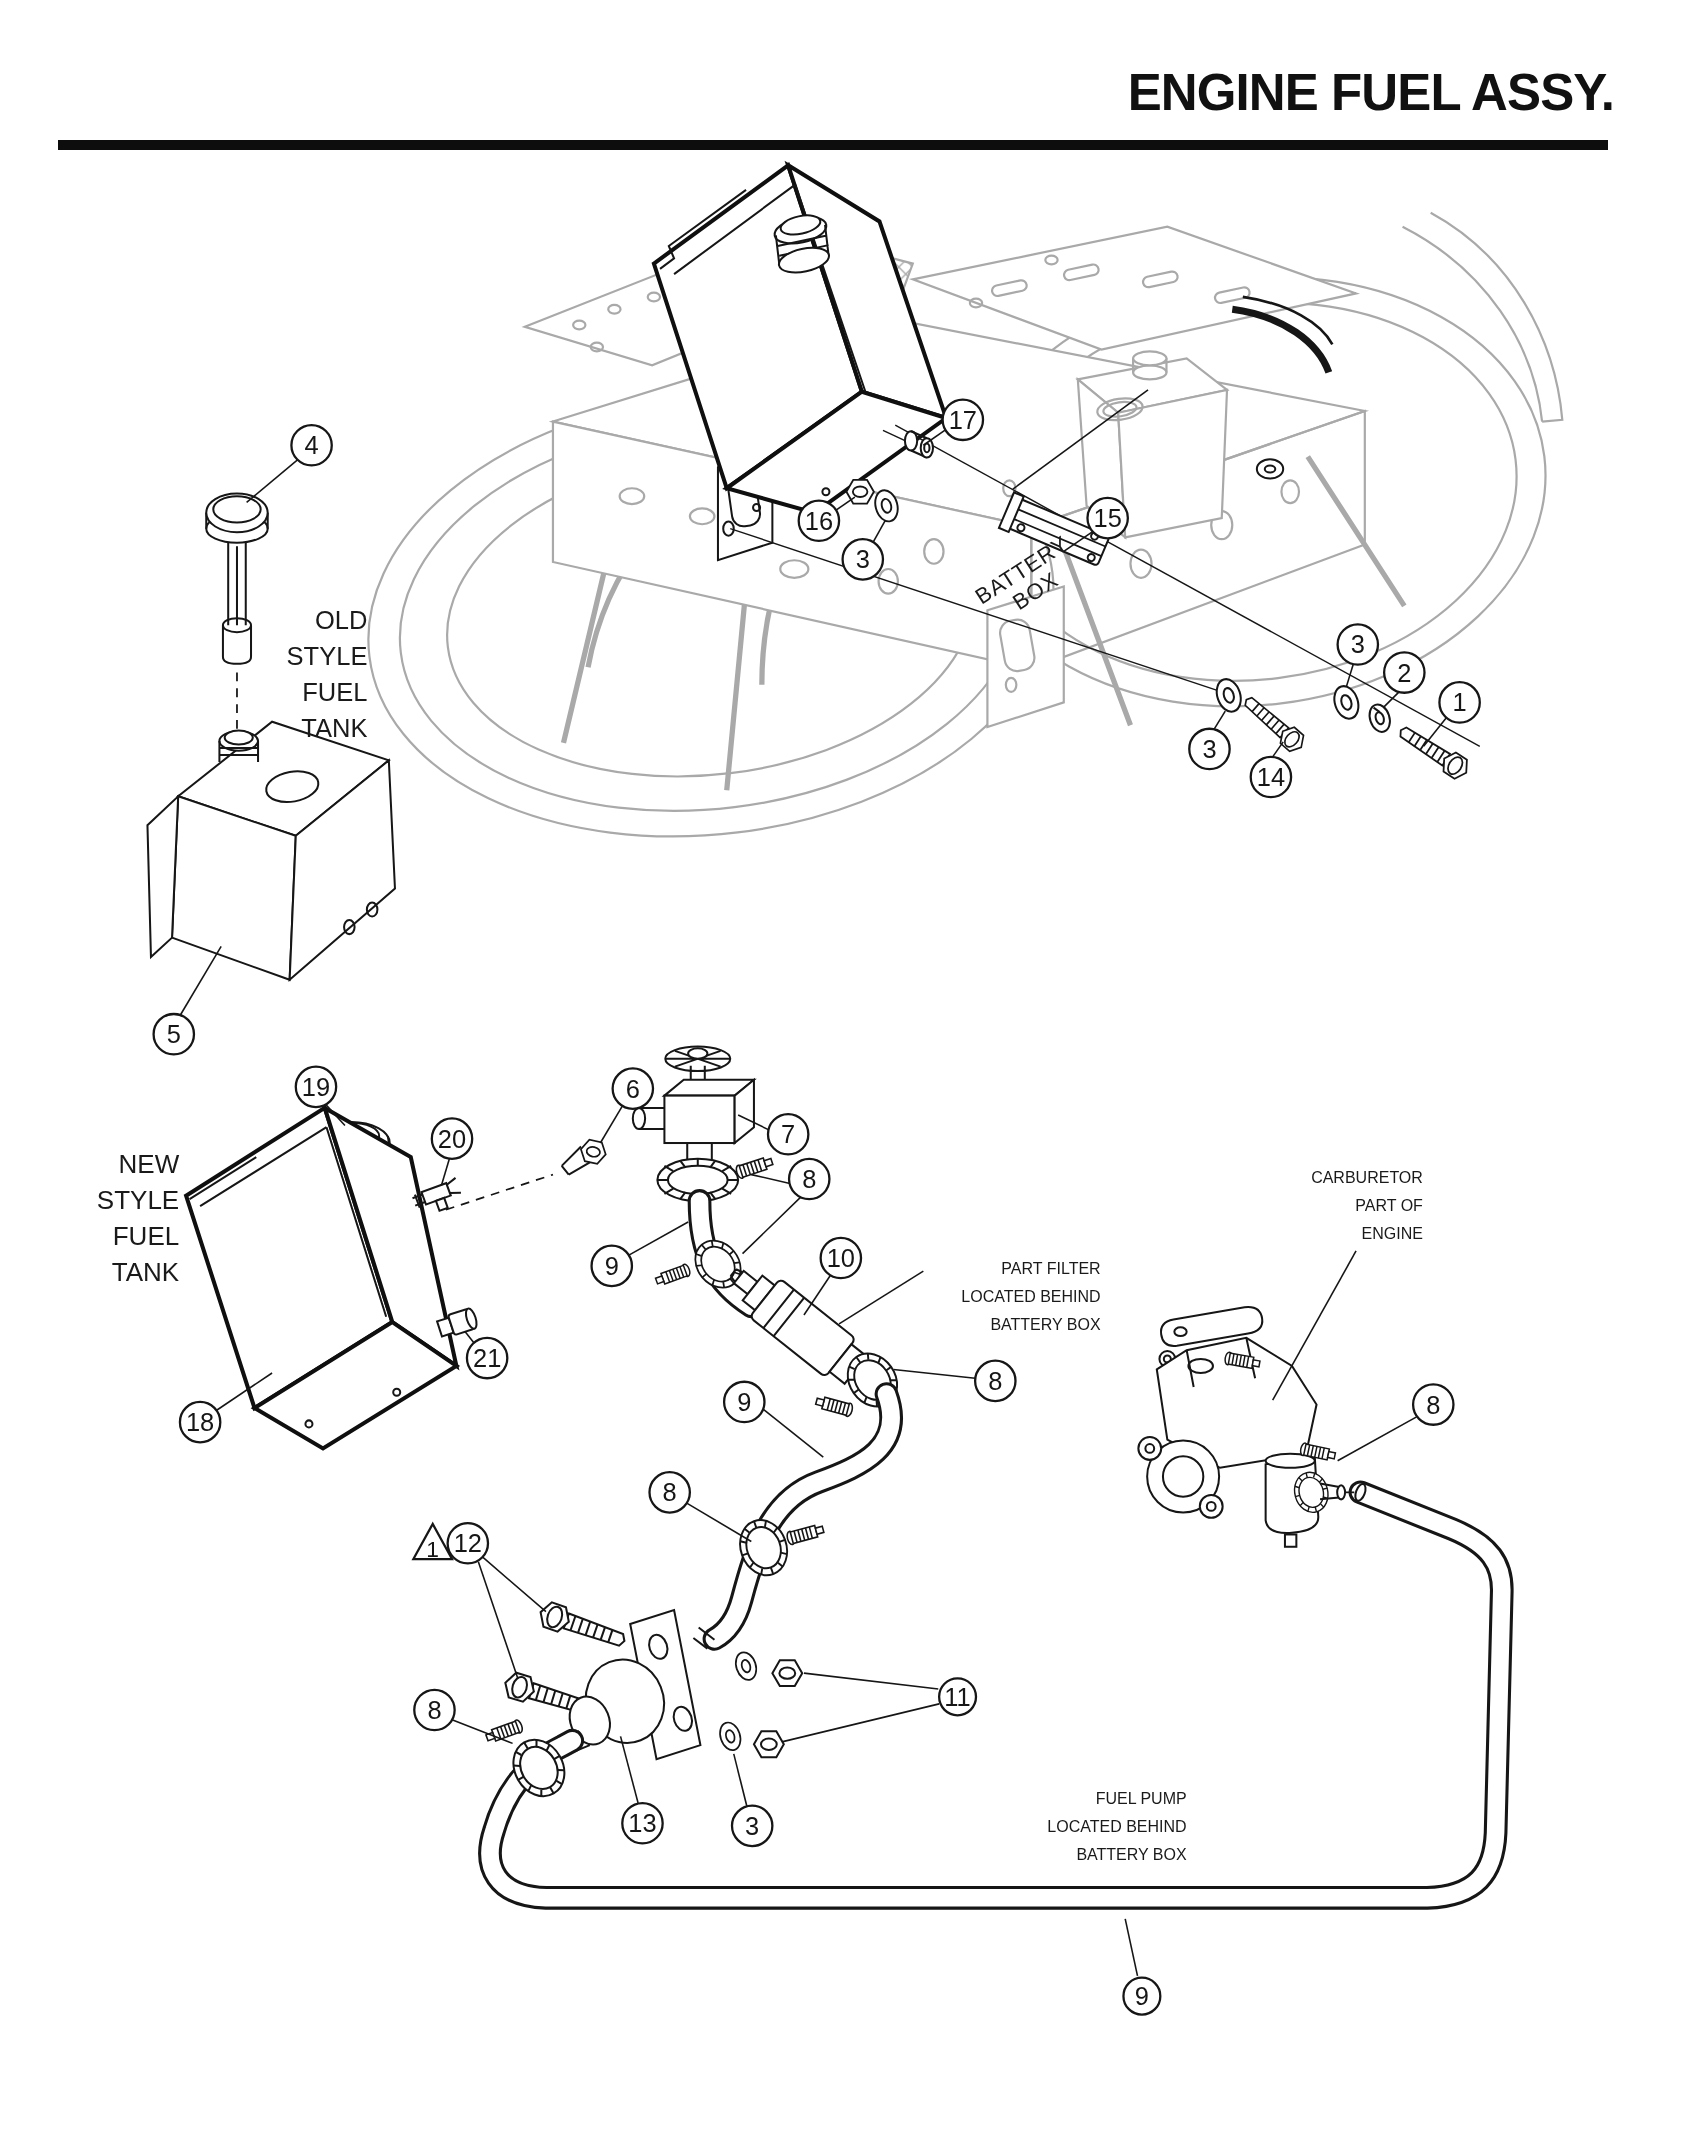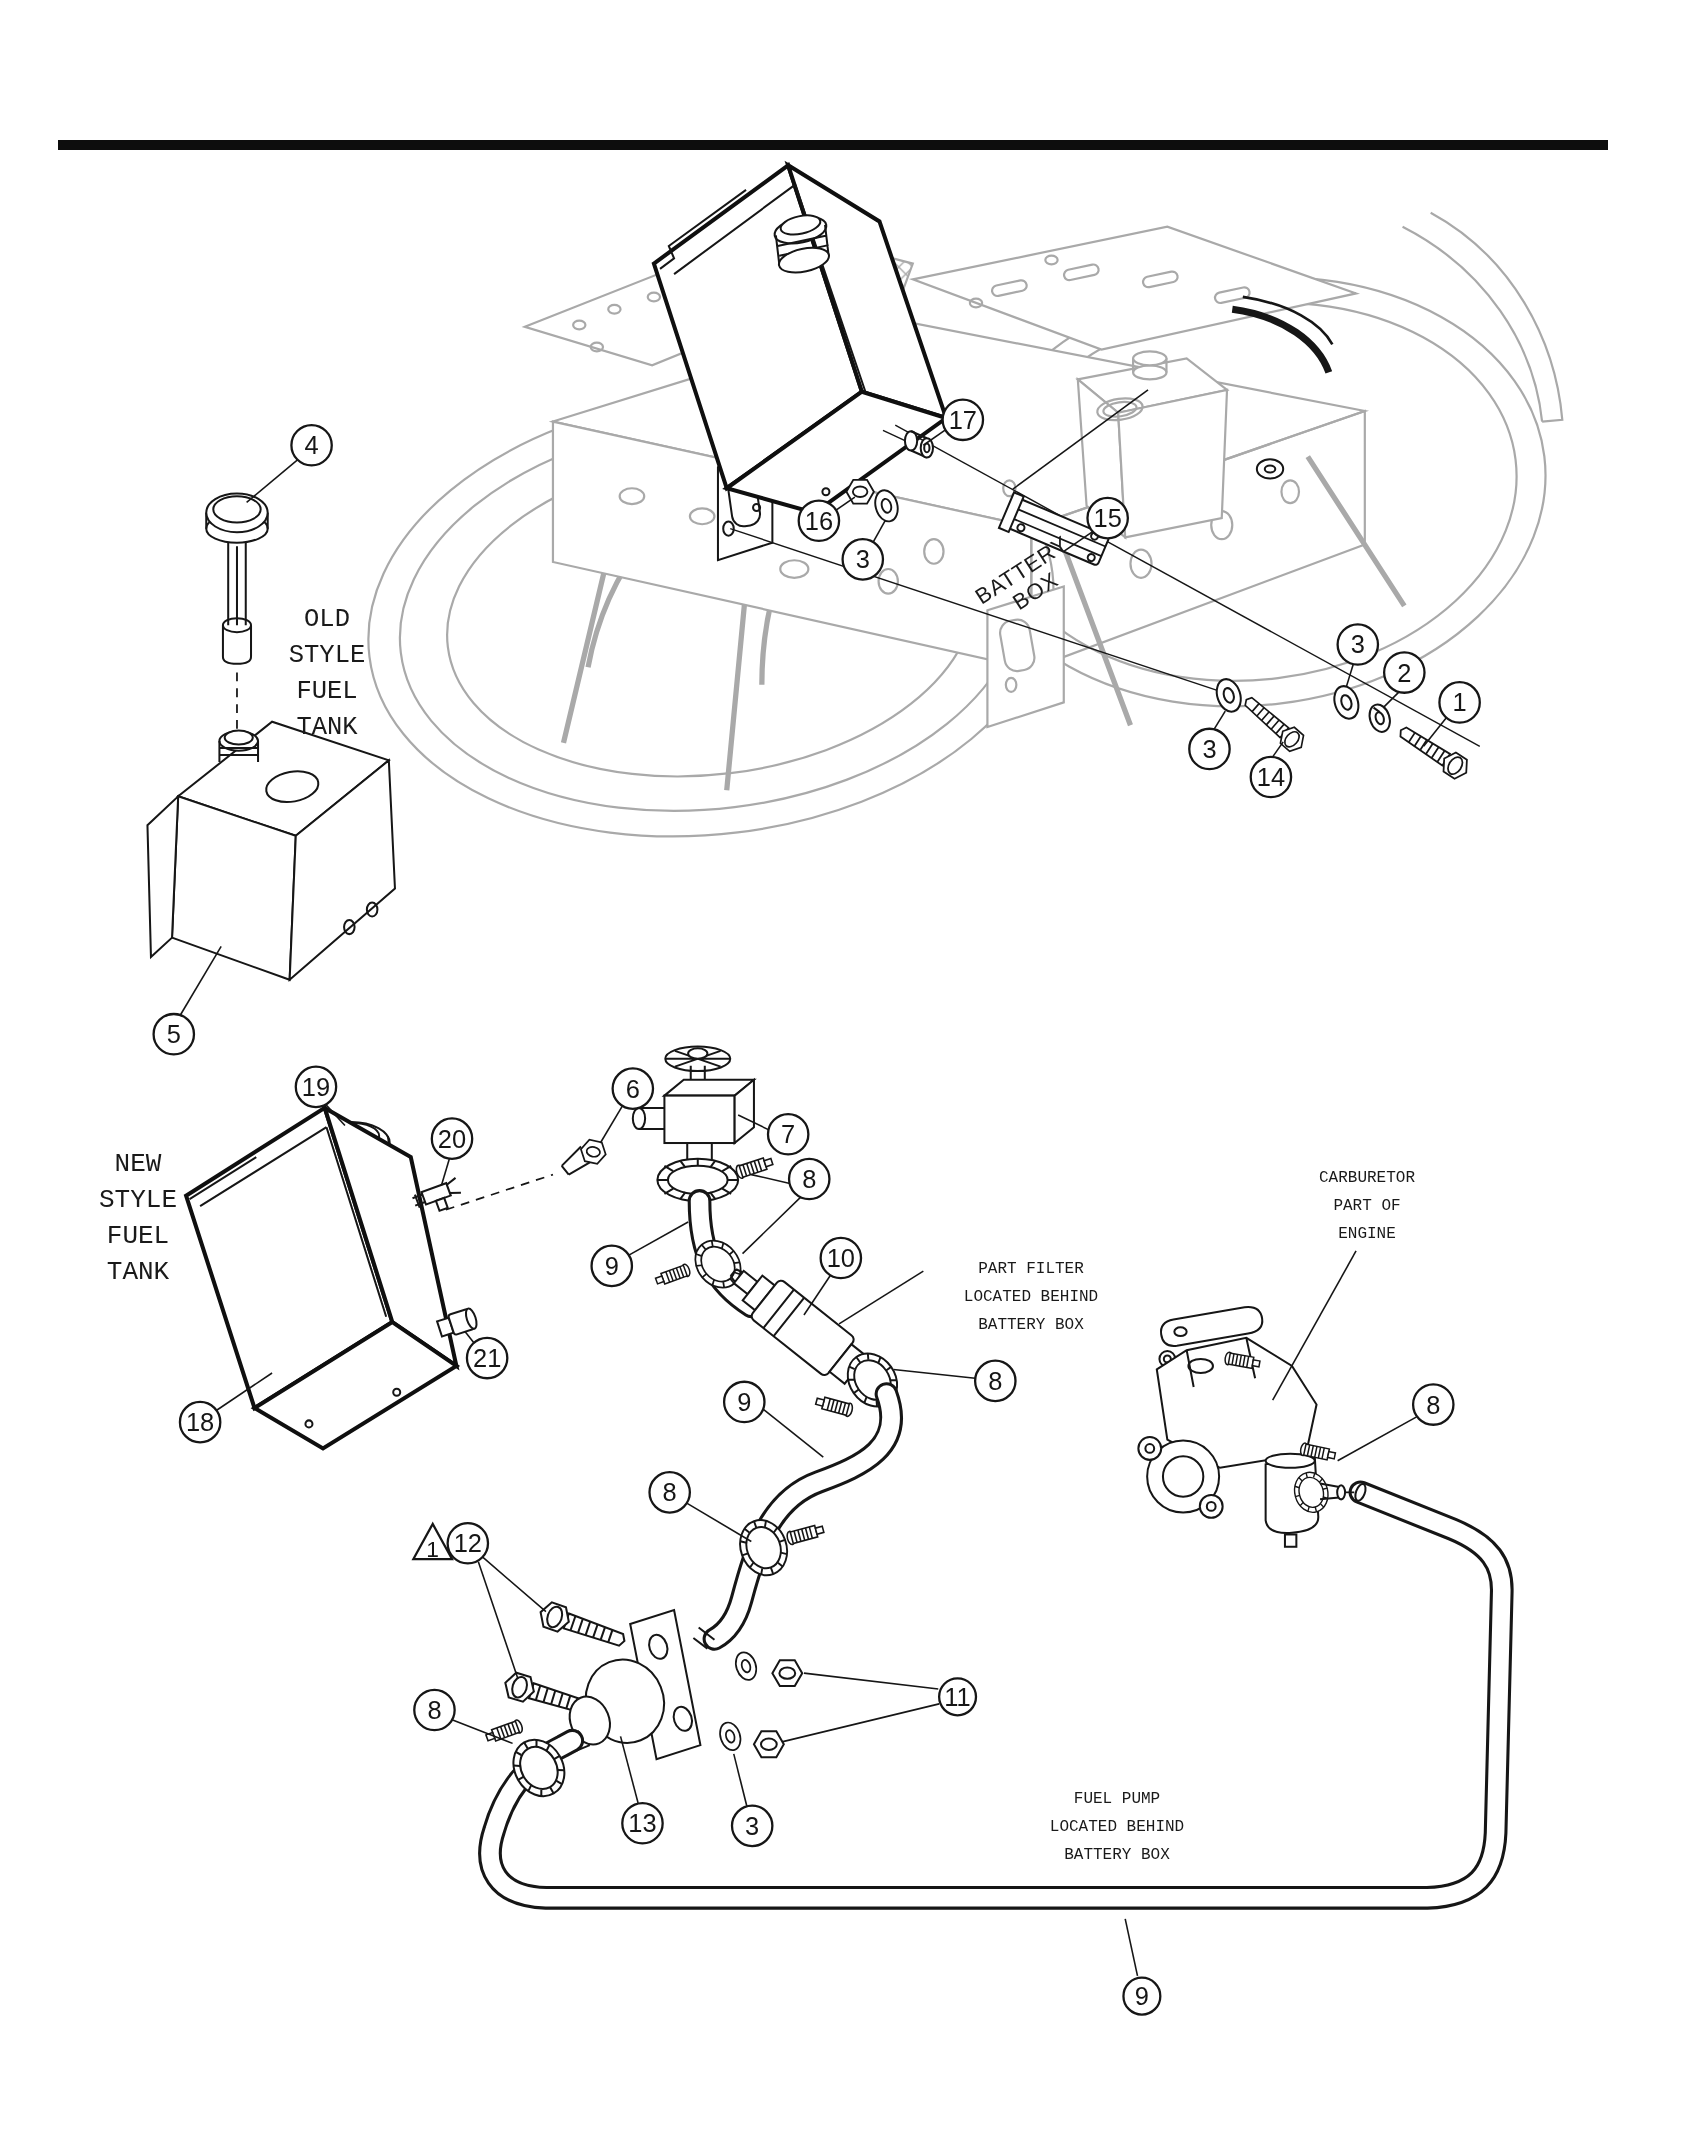--- a/index.html
+++ b/index.html
@@ -3,21 +3,21 @@
 <meta charset="utf-8">
 <style>
   html,body{margin:0;padding:0;background:#fff;}
   .page{position:relative;width:1708px;height:2150px;background:#fff;overflow:hidden;
         font-family:"Liberation Sans", sans-serif;color:#111;}
   .page-title{position:absolute;left:1017px;top:63px;width:597px;text-align:right;
       font-size:51px;font-weight:bold;letter-spacing:-0.9px;white-space:nowrap;}
   .header-rule{position:absolute;left:58px;top:140px;width:1550px;height:9.7px;background:#0d0d0d;}
   svg.art{position:absolute;left:0;top:0;width:1708px;height:2150px;}
   .label{position:absolute;white-space:pre-line;font-size:16px;line-height:28px;color:#1a1a1a;}
-  .label.center{text-align:center;transform:translateX(-50%);font-family:Liberation Mono, monospace;}
+  .label.center{text-align:right;transform:translateX(-50%);}
   .lbl-mount{left:1152px;top:295px;font-size:24.6px;text-align:left;}
   .lbl-old{left:327px;top:602px;font-size:25.5px;line-height:36px;}
   .lbl-new{left:138px;top:1146px;font-size:26px;line-height:36px;}
   .lbl-carb{left:1367px;top:1164px;}
   .lbl-filter{left:1031px;top:1255px;}
   .lbl-pump{left:1117px;top:1785px;}
   .lbl-batt{left:1029px;top:581px;font-size:22px;line-height:24.6px;letter-spacing:0.9px;
       transform:translate(-50%,-50%) rotate(-33deg);text-align:center;}
   
   .g{stroke:#a9a9a9;fill:none;stroke-width:2.5;}
@@ -510,20 +510,21 @@
           <circle r="23"></circle>
           <text>8</text>
         </g>
       <g class="callout" transform="translate(1301,2274)">
           <circle r="21"></circle>
           <text>9</text>
         </g>
     </g>
   </svg>
 
+  <div class="page-title">ENGINE FUEL ASSY.</div>
   <div class="header-rule"></div>
 
   <div class="label center lbl-old">OLD
 STYLE
 FUEL
 TANK</div>
   <div class="label center lbl-new">NEW
 STYLE
 FUEL
 TANK</div>

